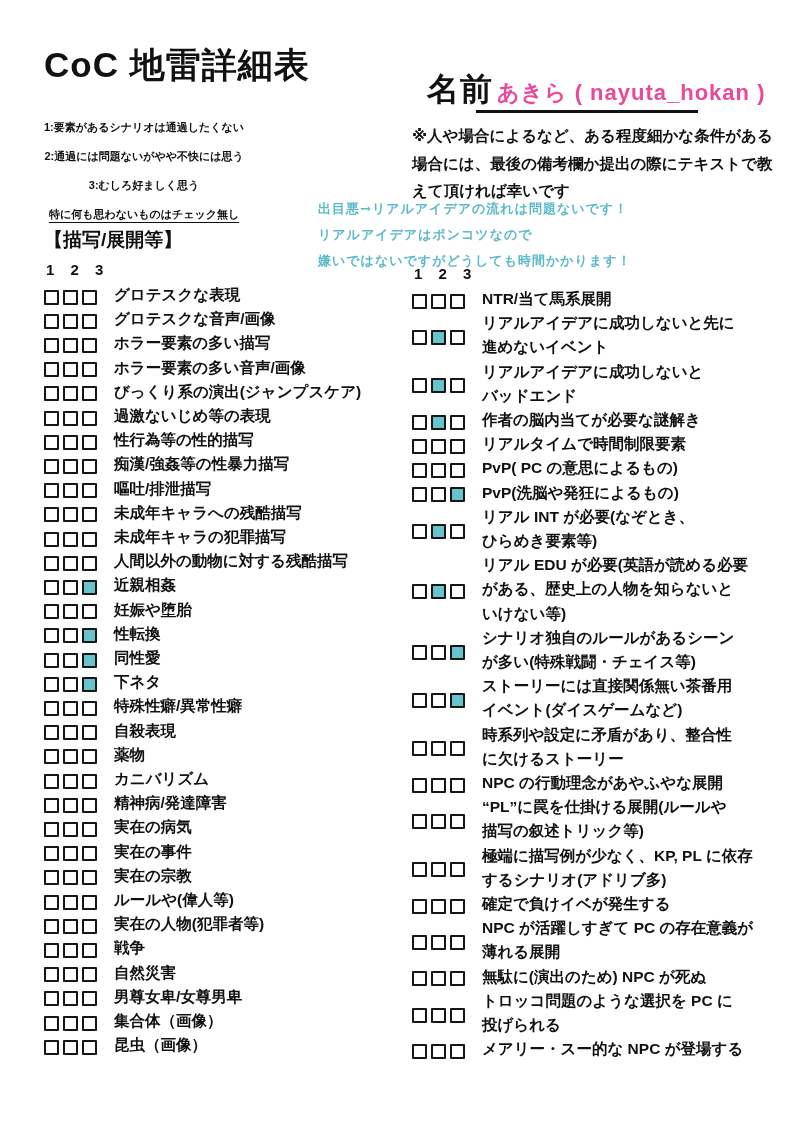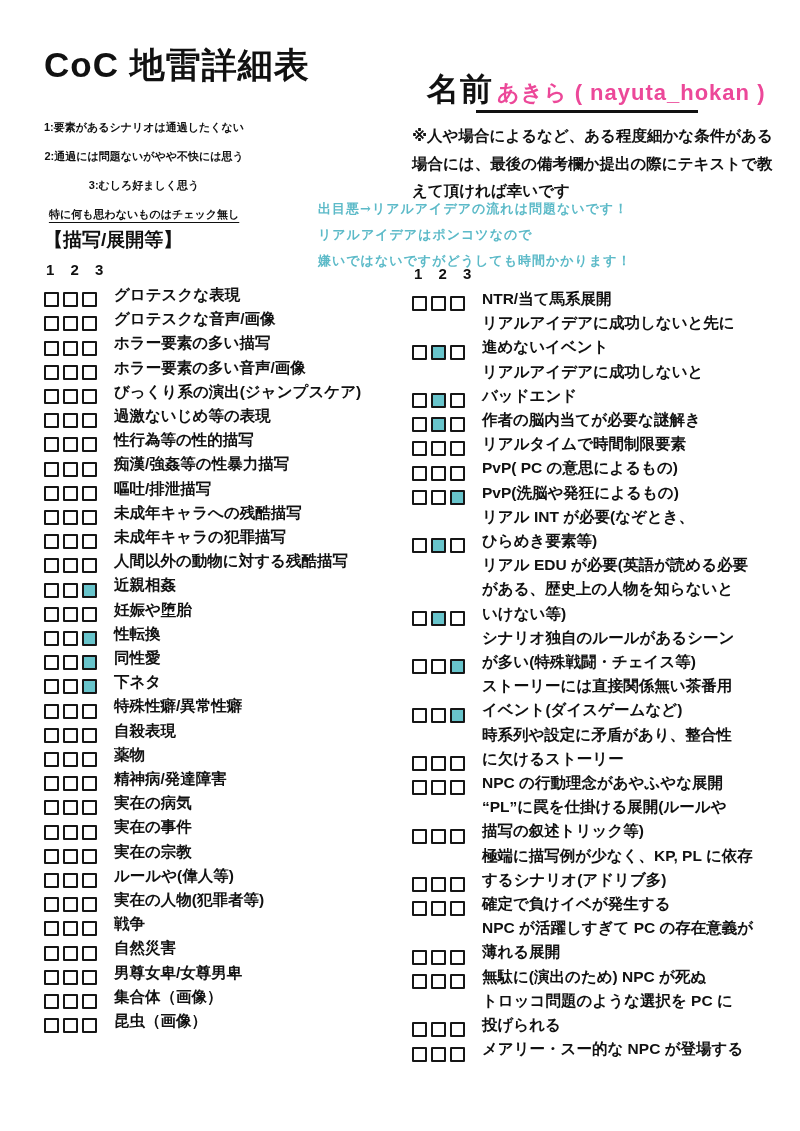--- a/index.html
+++ b/index.html
@@ -17,21 +17,21 @@
   .legend{left:44px;top:113px;font-size:11px;line-height:29px;font-weight:600;text-align:center;}
   .legend .no-check{text-decoration:underline;text-underline-offset:4px;}
   .note{left:412px;top:122px;font-size:15.5px;line-height:27.5px;font-weight:600;}
   .hand-note{left:318px;top:196px;font-size:13px;line-height:26px;color:#5cbac8;
     font-family:"DejaVu Serif","Liberation Serif",serif;font-weight:700;letter-spacing:1px;white-space:nowrap;}
   .section-header{left:44px;top:227px;font-size:19px;font-weight:800;}
   .col{position:absolute;}
   .col-left{left:44px;top:261px;width:365px;}
   .col-right{left:412px;top:265px;width:385px;}
   .scale{font-size:15px;font-weight:600;letter-spacing:6px;margin:0 0 5px 2px;}
-  .check-row{display:flex;align-items:flex-end;}
+  .check-row{display:flex;align-items:center;}
   .boxes{display:flex;gap:4px;margin-right:17px;padding-top:4px;flex:0 0 auto;}
   .box{width:15px;height:15px;border:2px solid #161616;border-radius:1px;background:#ffffff;box-sizing:border-box;}
   .box.checked{background:#68c4cb;}
   .label{font-size:15.5px;line-height:24.2px;font-weight:600;white-space:nowrap;}
 </style>
 </head>
 <body>
 
 <div class="abs page-title">CoC 地雷詳細表</div>
 
@@ -265,20 +265,30 @@
           <div>薬物</div>
         </div>
       </div>
       <div class="check-row">
         <div class="boxes">
           <span class="box"></span>
           <span class="box"></span>
           <span class="box"></span>
         </div>
         <div class="label">
+          <div>カニバリズム</div>
+        </div>
+      </div>
+      <div class="check-row">
+        <div class="boxes">
+          <span class="box"></span>
+          <span class="box"></span>
+          <span class="box"></span>
+        </div>
+        <div class="label">
           <div>精神病/発達障害</div>
         </div>
       </div>
       <div class="check-row">
         <div class="boxes">
           <span class="box"></span>
           <span class="box"></span>
           <span class="box"></span>
         </div>
         <div class="label">

